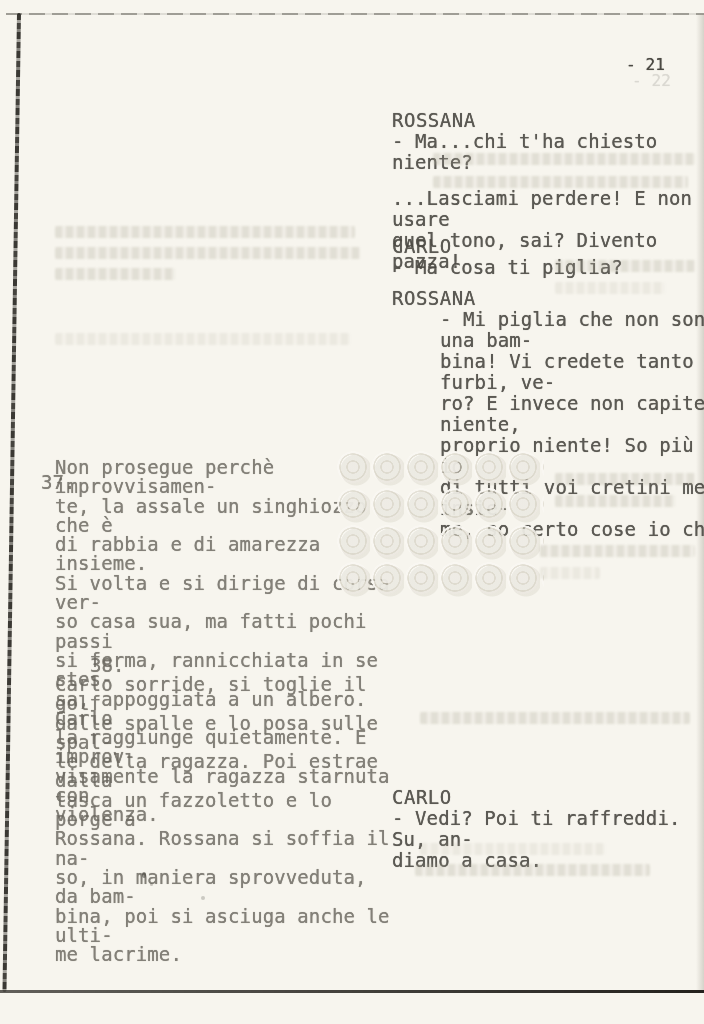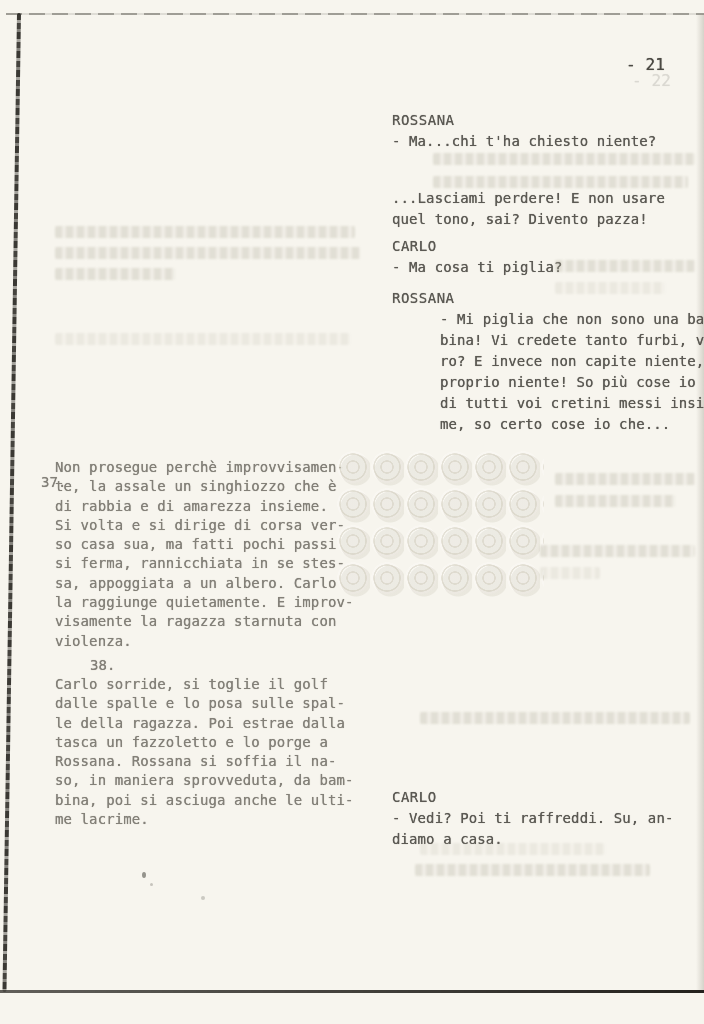--- a/index.html
+++ b/index.html
@@ -35,21 +35,21 @@
     filter:blur(0.3px);
   }
   .right-edge-shade{
     position:absolute;right:0;top:14px;width:8px;height:976px;
     background:linear-gradient(to right, rgba(0,0,0,0), rgba(151,146,133,0.35));
   }
   
   .type{
     position:absolute;
     white-space:pre-line;
-    font-size:14px;
+    font-size:19px;
     letter-spacing:0.1px;
     color:var(--ink);
     text-shadow:0 0 0.7px currentColor;
   }
   .lh21{line-height:21px;}
   .lh19{line-height:19.3px;}
   .left-col{color:var(--ink-faded);opacity:0.82;filter:blur(0.2px);}
   .right-col{opacity:0.9;}
   .speaker{letter-spacing:0.5px;}
   .page-number{font-size:16px;}

